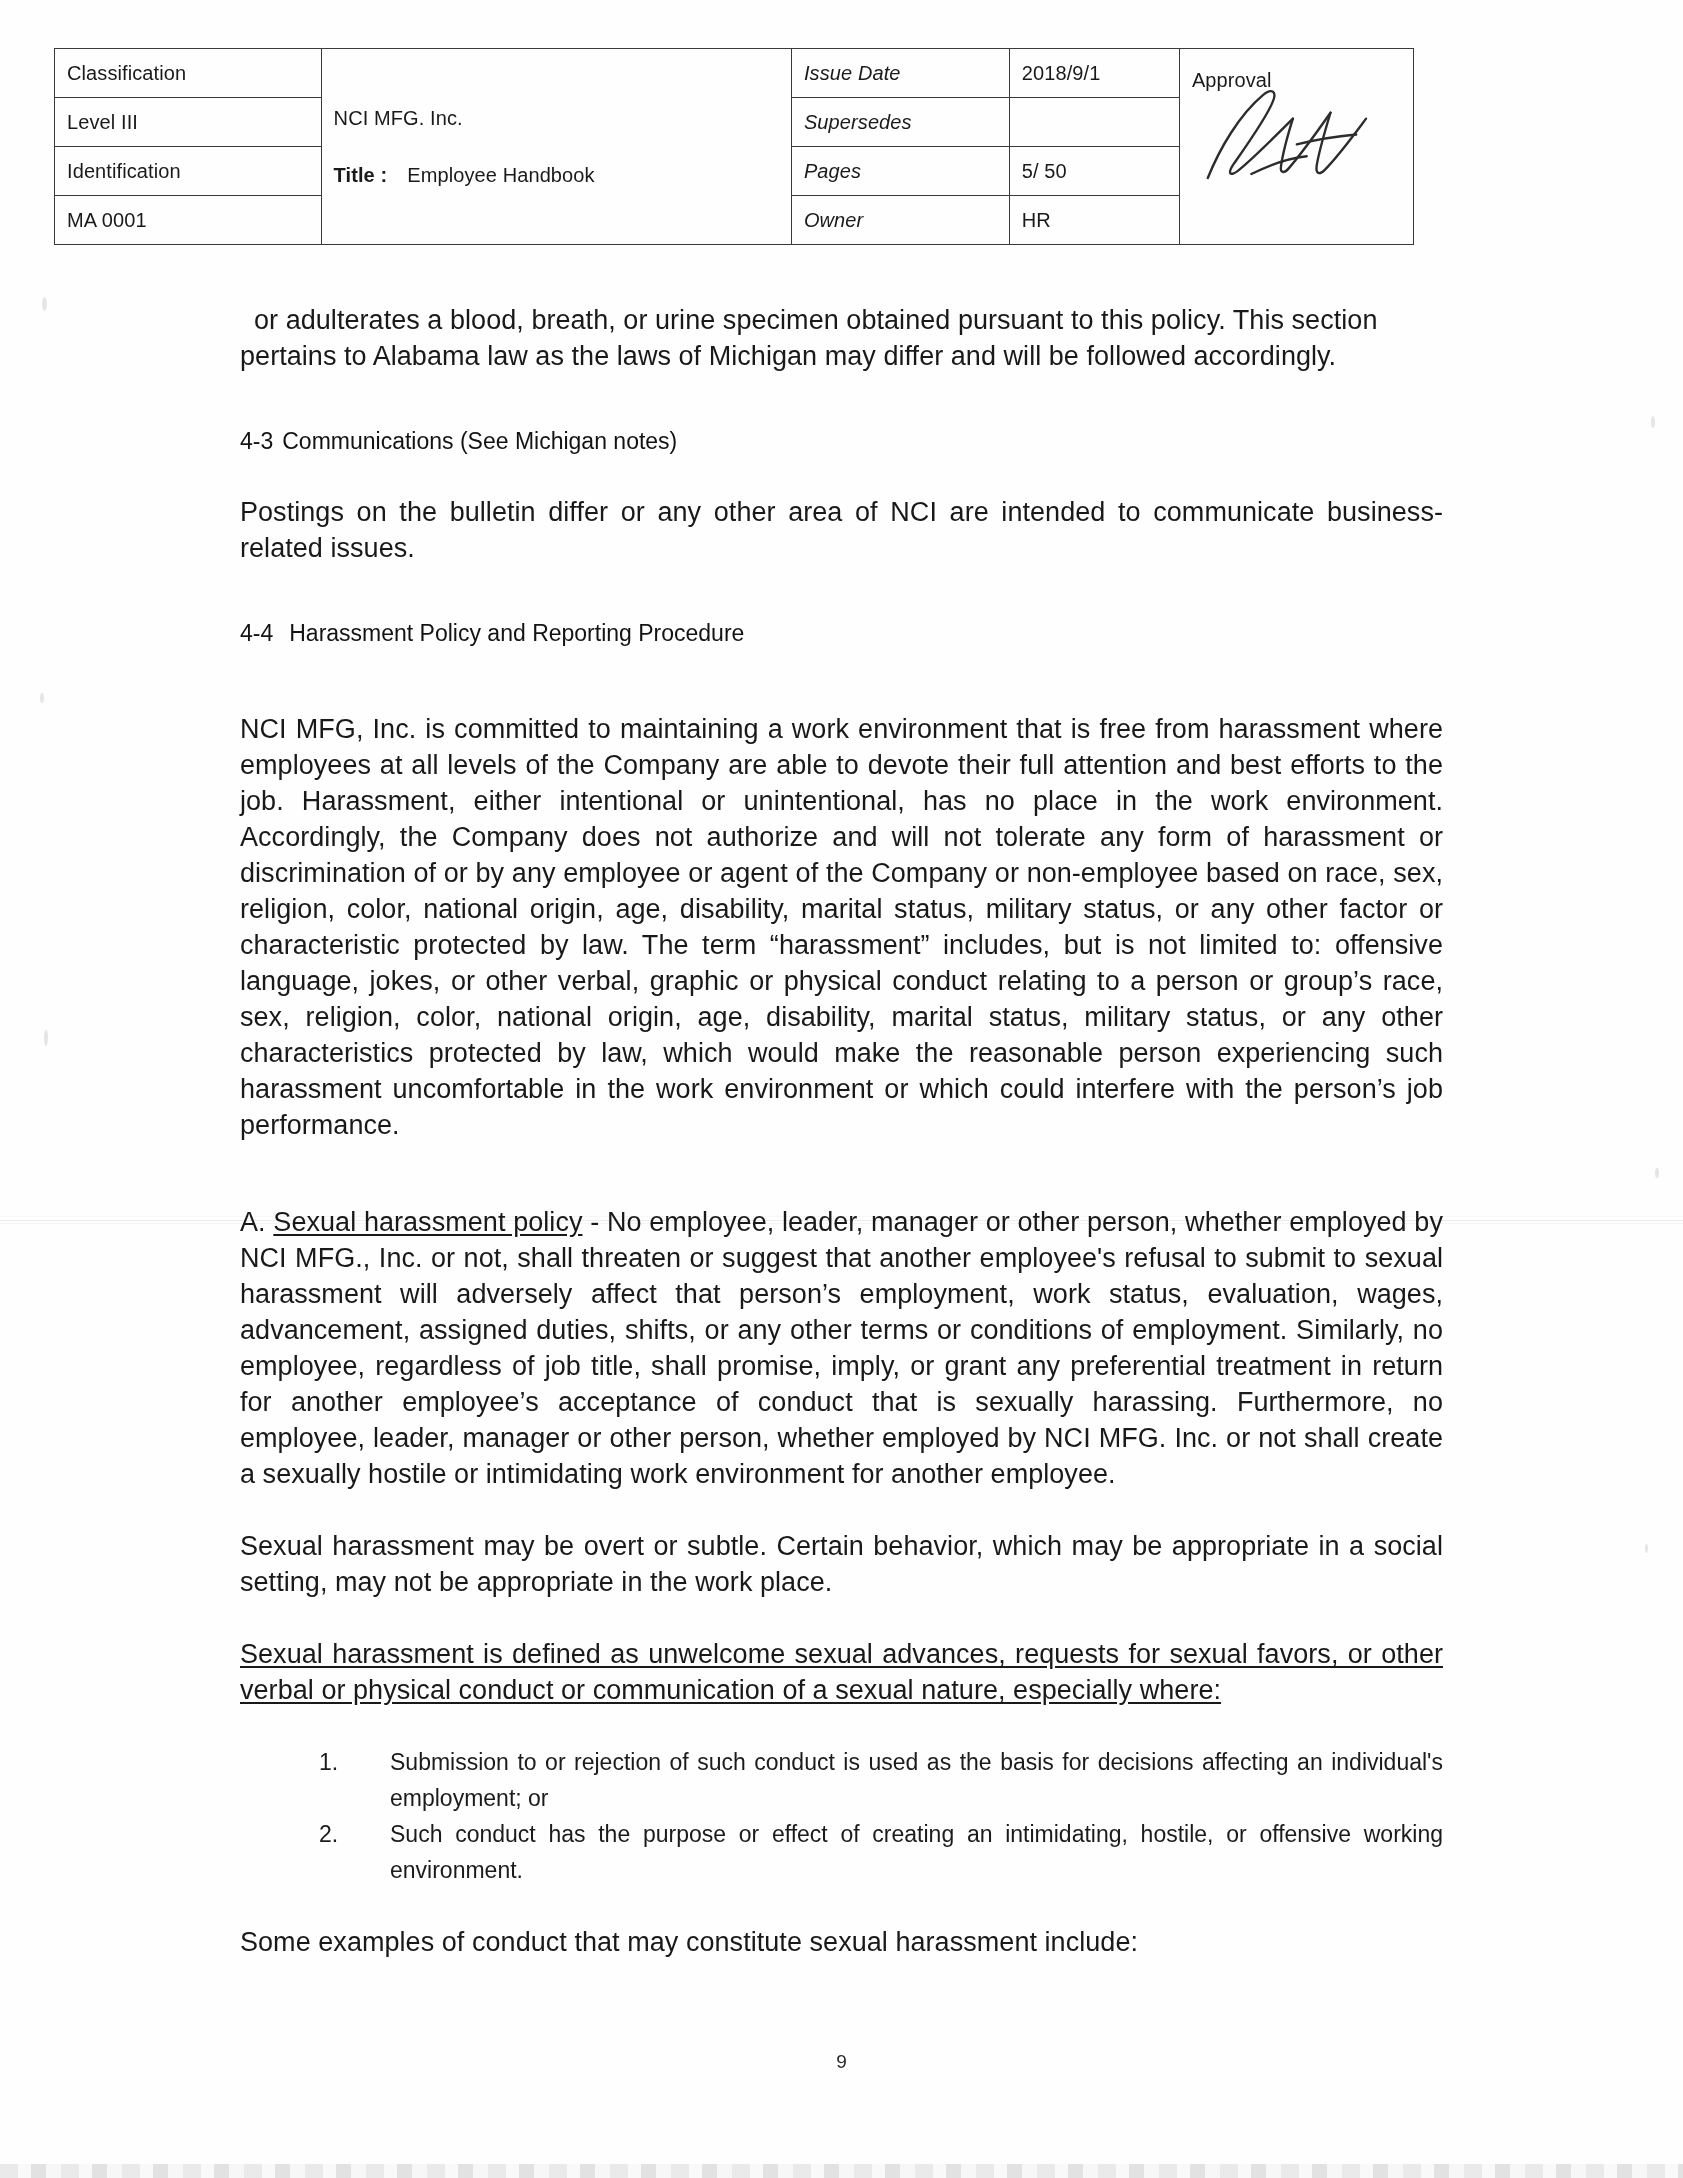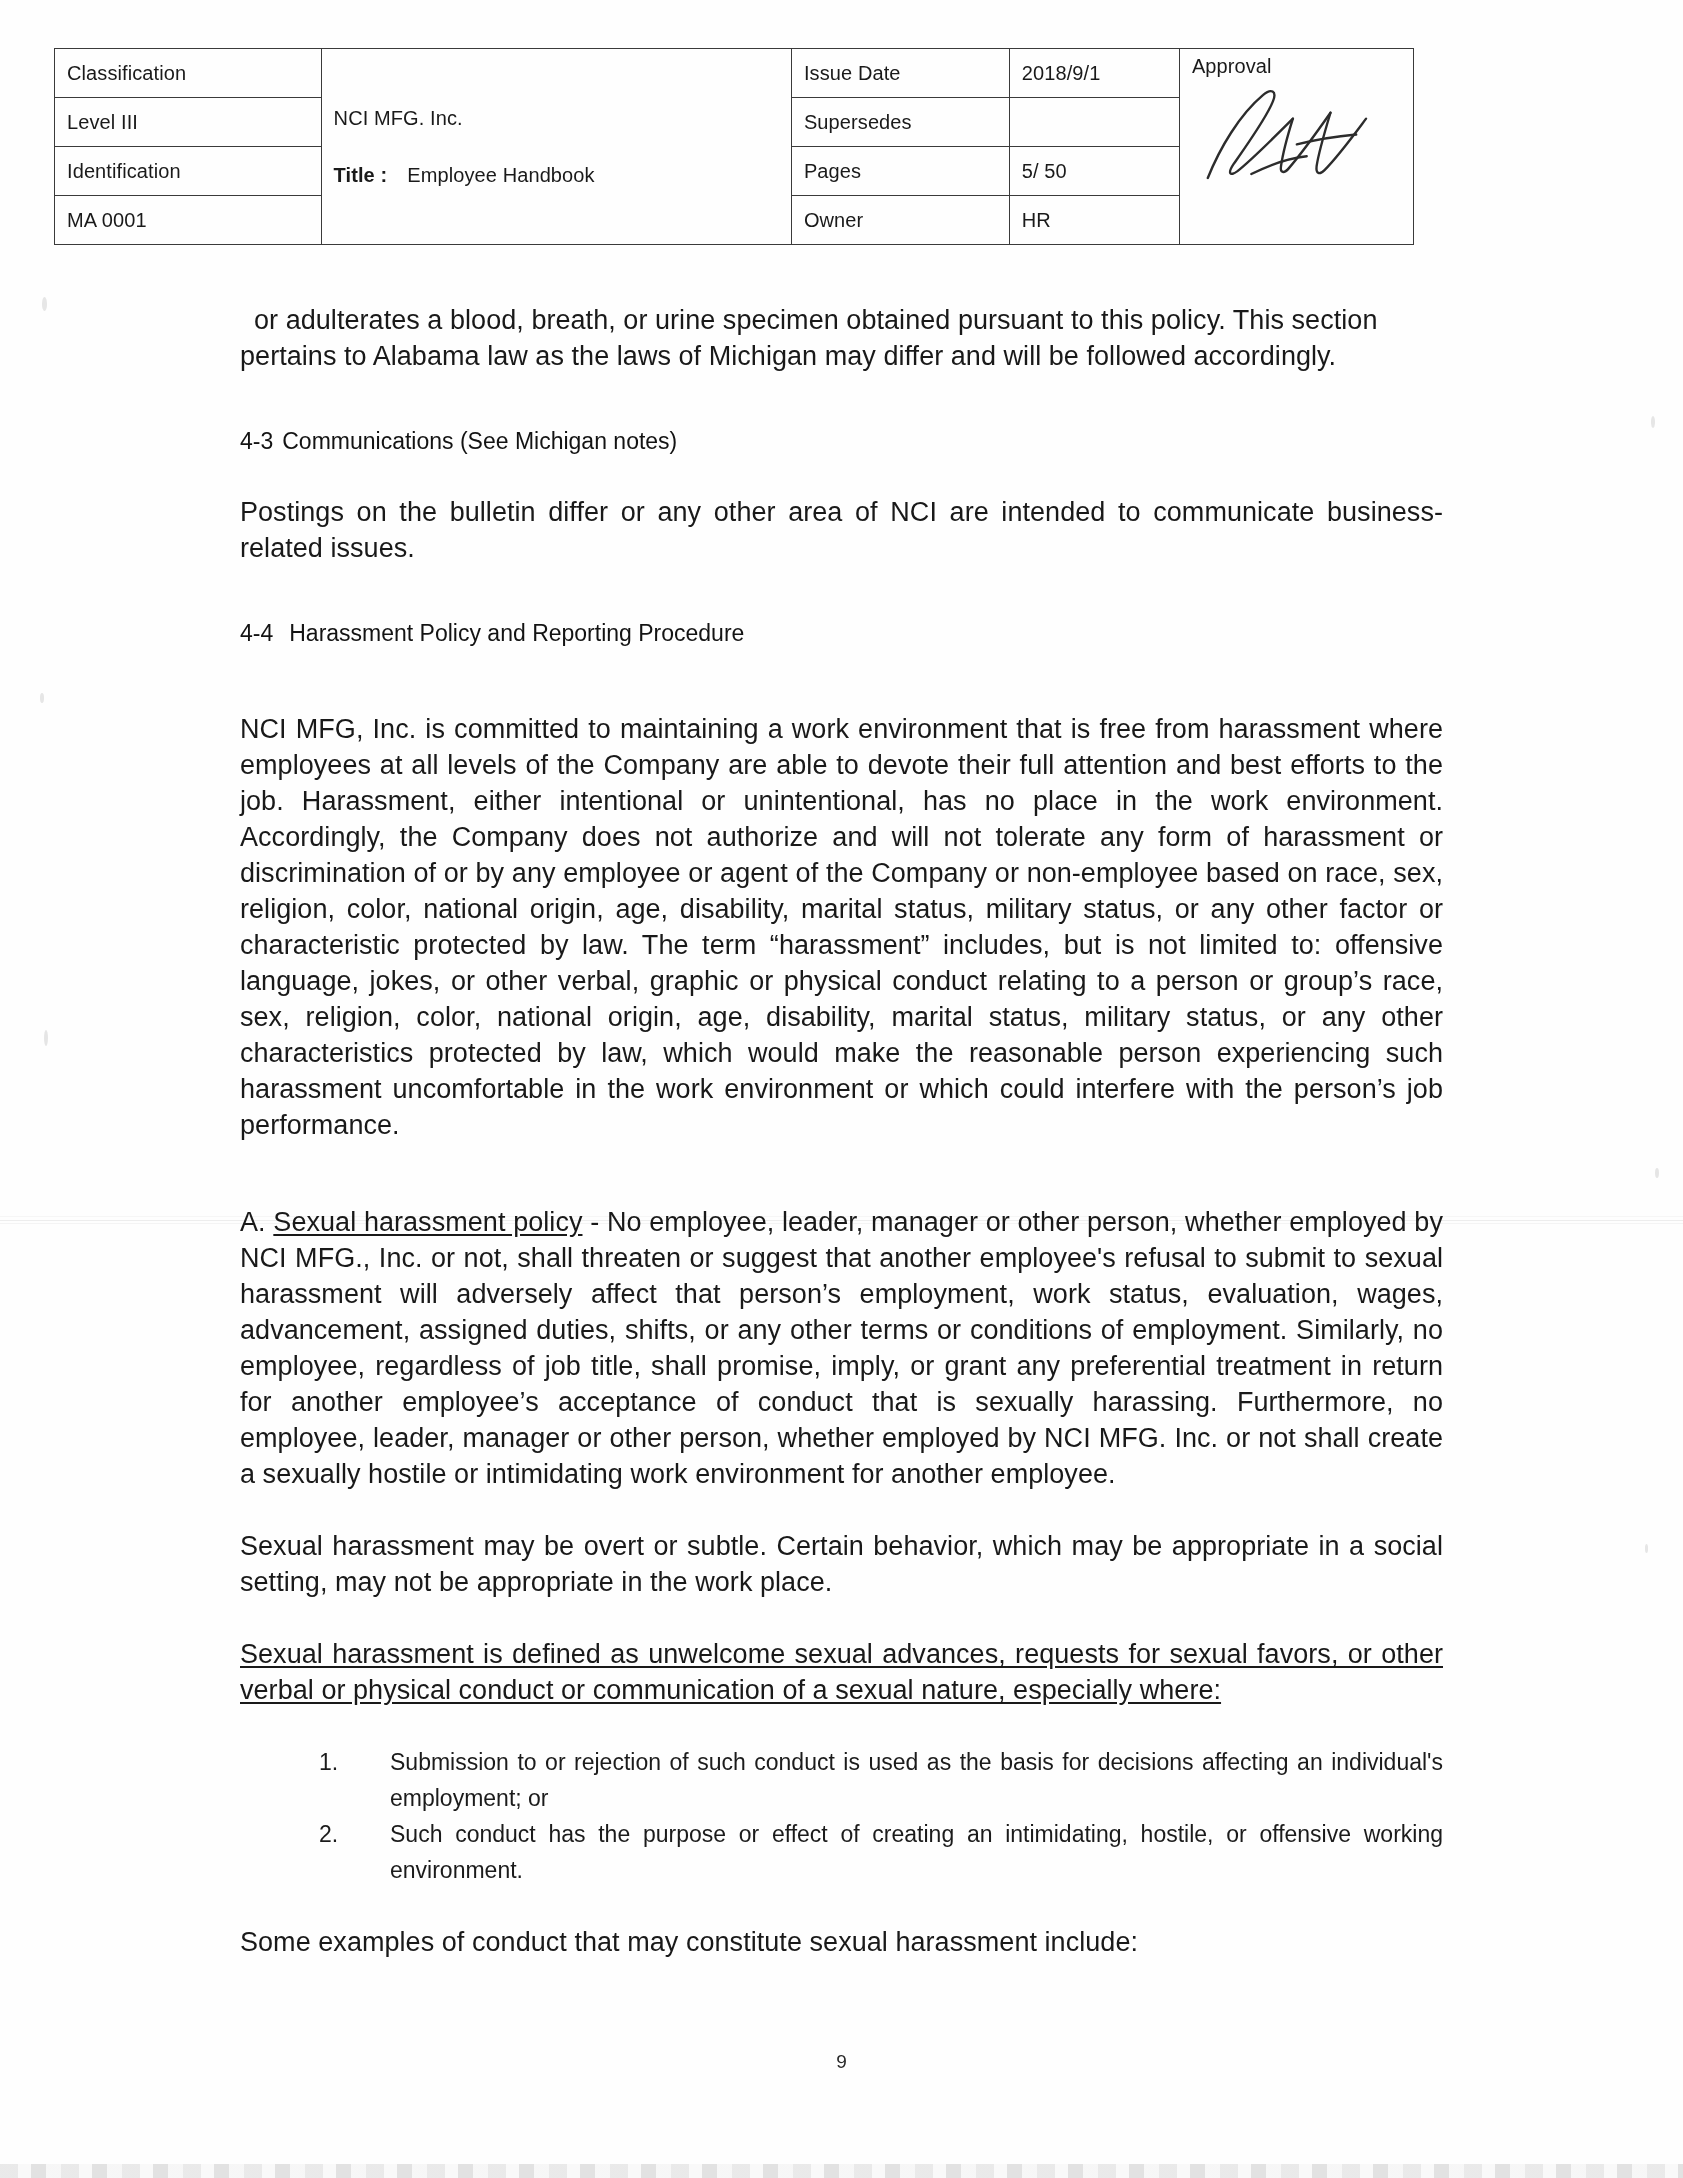--- a/index.html
+++ b/index.html
@@ -69,36 +69,36 @@
   .header-table td {
     border: 1.6px solid #3a3a3a;
     padding: 7px 10px 7px 12px;
     height: 34px;
     vertical-align: middle;
     line-height: 1.15;
     letter-spacing: 0.1px;
   }
   .col-a { width: 223px; }
   .col-b { width: 411px; }
-  .col-c { width: 178px; }
+  .col-c { width: 178px; font-style: italic; }
   .col-d { width: 134px; }
   .col-e { width: 193px; }
 
   .cell-title { padding-left: 16px; }
   .cell-title .title-label { margin-right: 20px; font-weight: bold; }
 
   .sig-cell {
     position: relative;
     padding: 0;
     overflow: hidden;
   }
   .sig-label {
     position: absolute;
     left: 12px;
-    top: 6px;
+    top: 20px;
     font-size: 20px;
   }
   .sig-svg {
     position: absolute;
     left: 10px;
     top: 30px;
   }
 
   
   .body-wrap {

